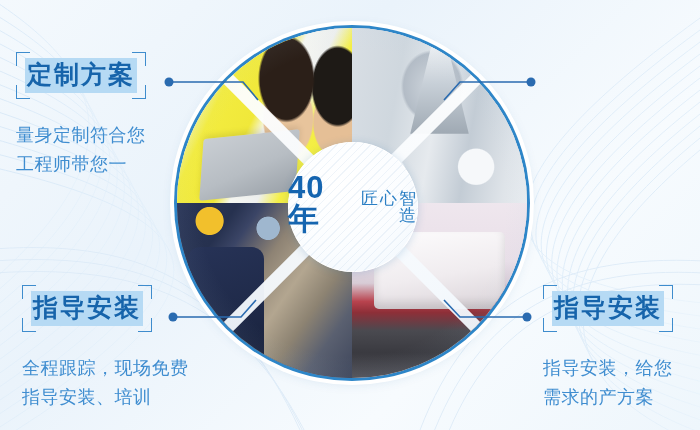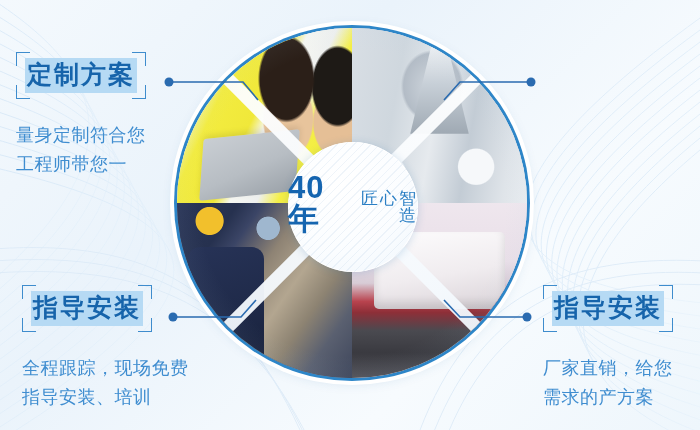--- a/index.html
+++ b/index.html
@@ -370,18 +370,18 @@
     </div>
   </div>
 
   <div class="feature f-br">
     <div class="tag-wrap">
       <span class="tag-inner">
         <span class="tag-text">指导安装</span>
       </span>
     </div>
     <div class="desc">
-      <div>厂家直销，给您</div>
+      <div>指导安装，给您</div>
       <div>需求的产方案</div>
     </div>
   </div>
 
 </div>
 
 </body></html>

